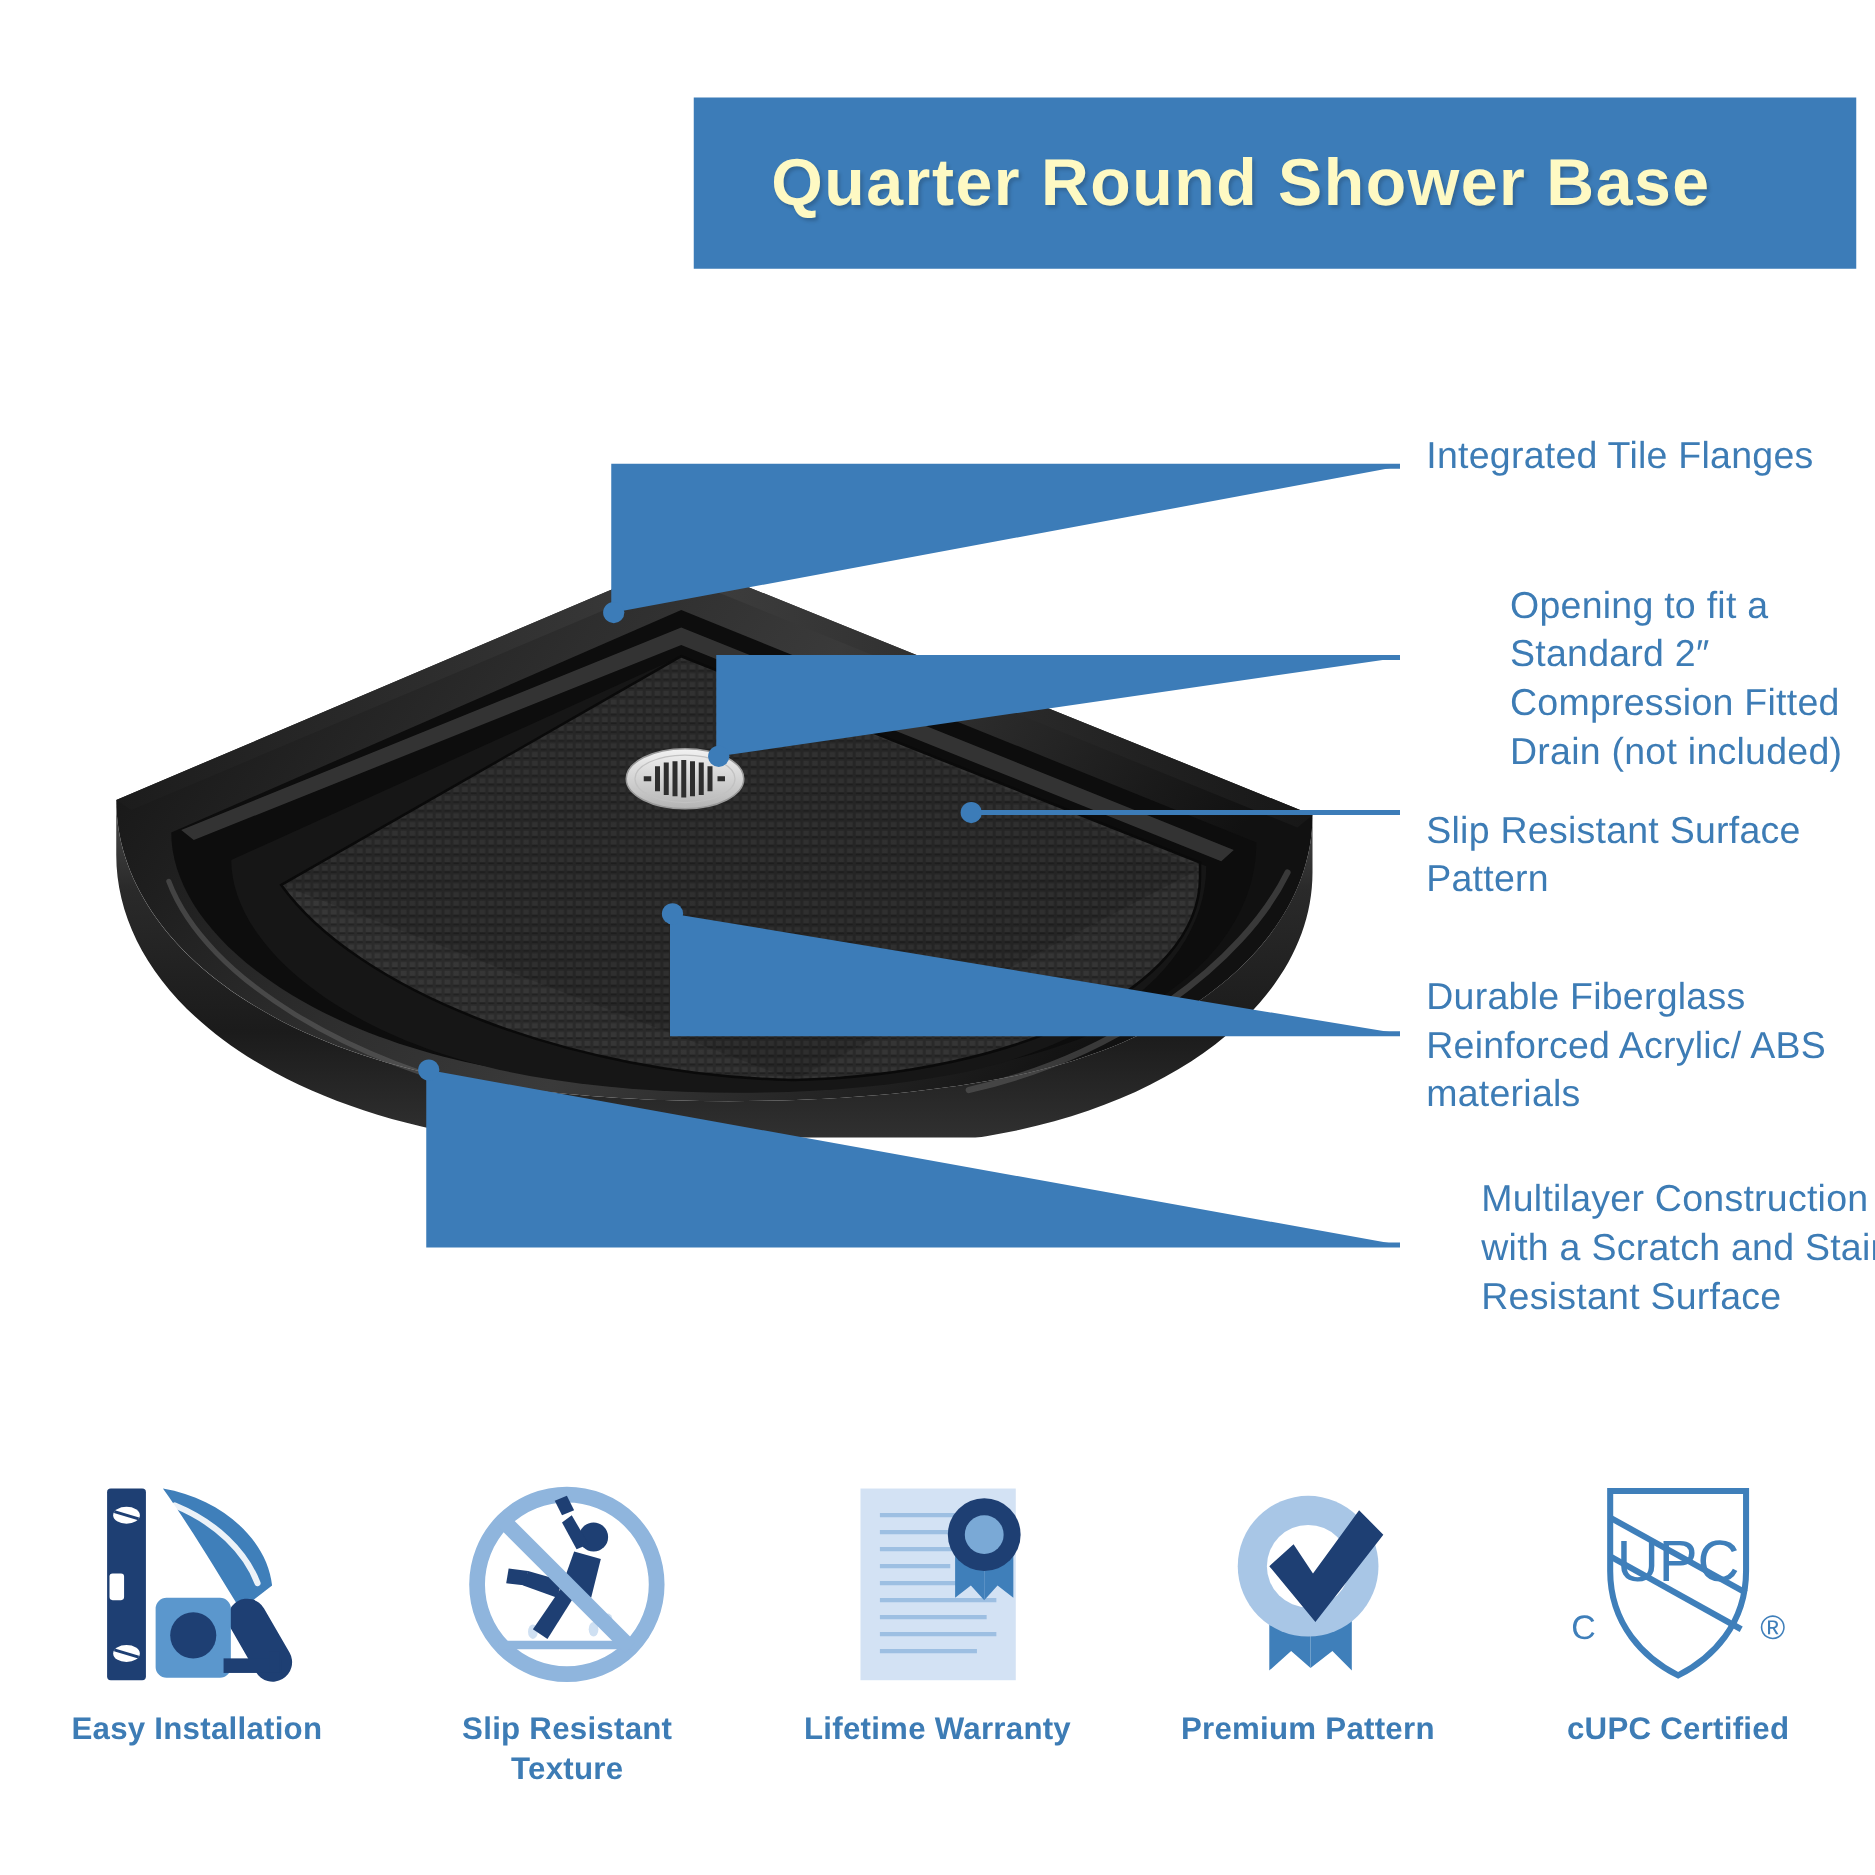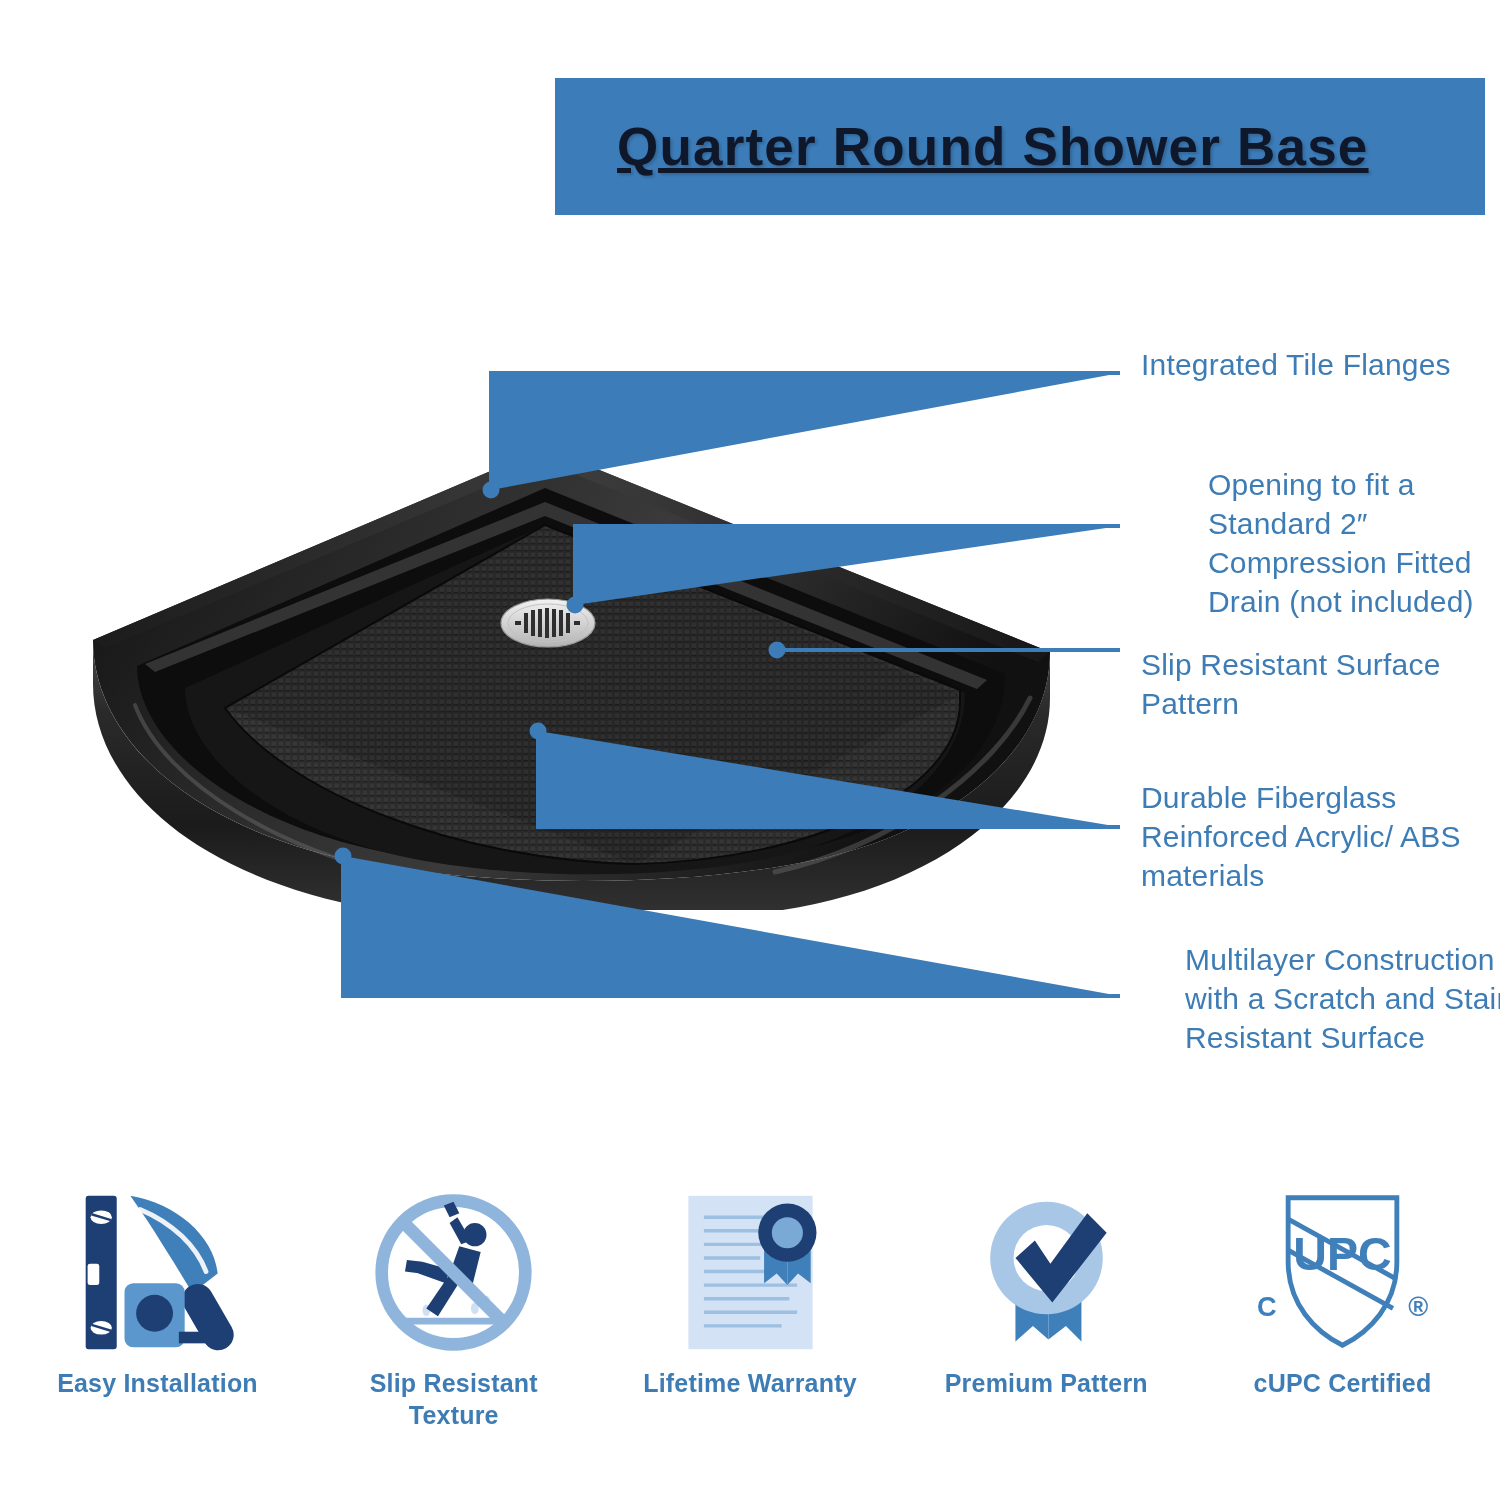--- a/index.html
+++ b/index.html
@@ -13,28 +13,27 @@
 
   
   #header-banner{
     position:absolute;
     left:555px; top:78px;
     width:930px; height:137px;
     background:var(--brand, #3c7cb8);
     display:flex; align-items:center;
   }
   #header-title{
-    color:#0f172a;
+    color:#fef9c3;
     font-size:53px;
     font-weight:bold;
     letter-spacing:1.2px;
     padding-left:62px;
     white-space:nowrap;
     text-shadow:2px 2px 3px rgba(0,0,0,.18);
-    text-decoration:underline;
   }
 
   
   .callout-label{
     position:absolute;
     color:#3d7cb5;
     font-size:30px;
     font-weight:normal;
     line-height:1.30;
     letter-spacing:.2px;
@@ -66,21 +65,21 @@
     align-items:flex-start;
   }
   .feature{
     width:235px;
     display:flex;
     flex-direction:column;
     align-items:center;
   }
   .feature-icon{
     height:170px; width:190px;
-    display:flex; align-items:flex-end; justify-content:center;font-weight:bold;
+    display:flex; align-items:flex-start; justify-content:center;
   }
   .feature-label{
     margin-top:12px;
     color:#3d7cb5;
     font-size:25px;
     font-weight:bold;
     line-height:1.28;
     text-align:center;
     letter-spacing:.2px;
   }

